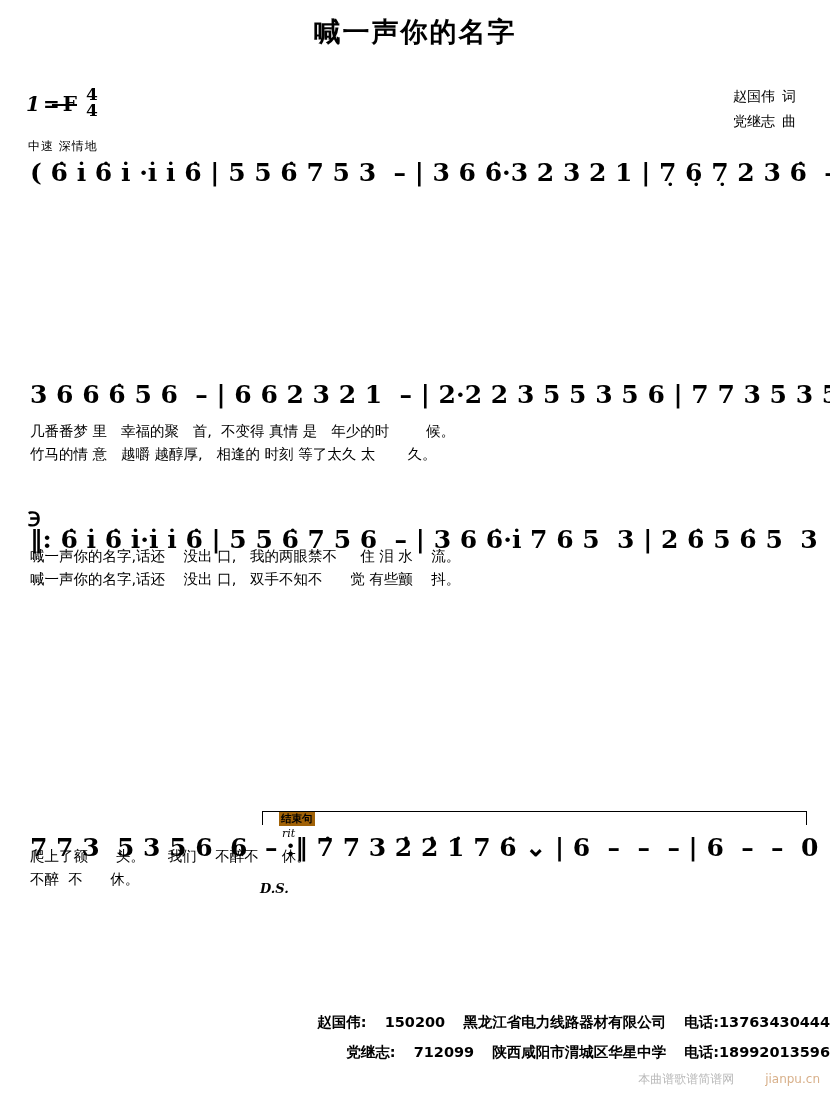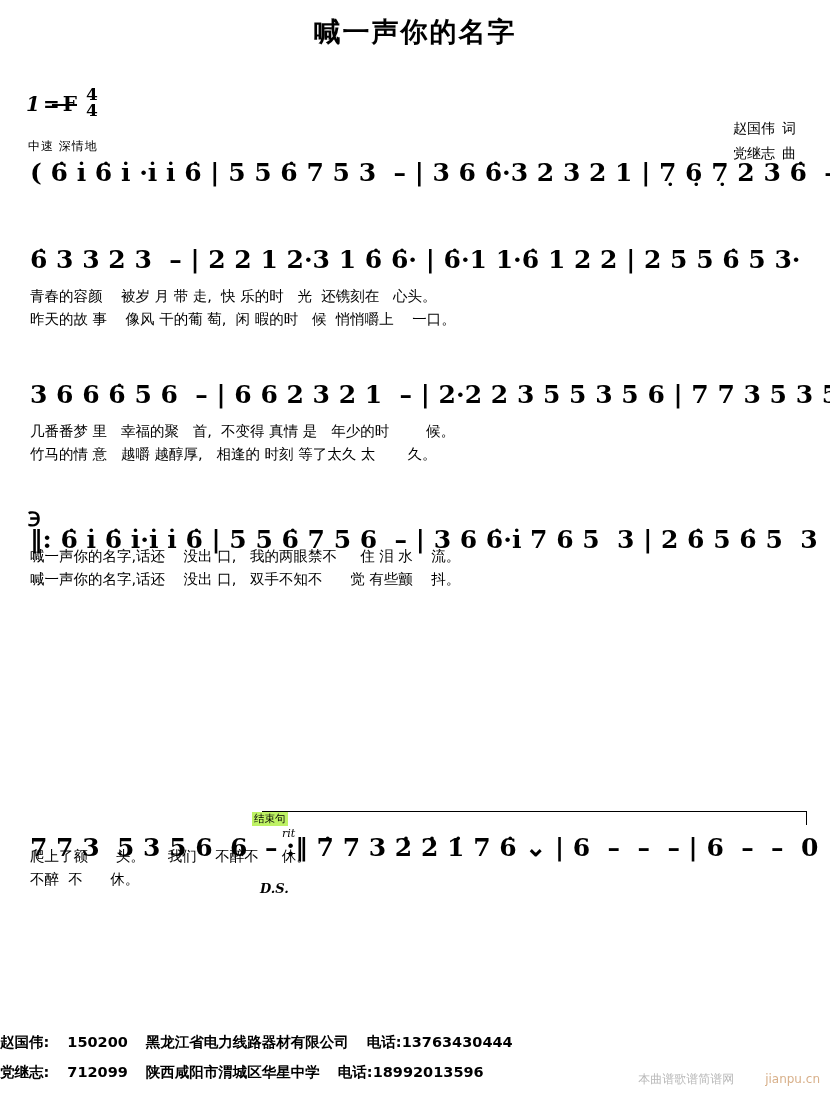--- a/index.html
+++ b/index.html
@@ -62,21 +62,20 @@
   .meter .den { display:block; }
 
   .credits {
     position: absolute;
     right: 34px;
     top: 84px;
     font-family: "DejaVu Sans", sans-serif;
     font-size: 14px;
     line-height: 1.75;
     text-align: center;
-    margin-top: 32px;
   }
   .credits .role { margin-left: 7px; }
 
   .tempo {
     position: absolute;
     left: 28px;
     top: 138px;
     font-family: "DejaVu Sans", sans-serif;
     font-size: 12px;
     font-weight: normal;
@@ -142,26 +141,25 @@
     border-left: 1.4px solid #000;
     border-right: 1.4px solid #000;
     box-sizing: border-box;
   }
 
   
   .footer {
     position: absolute;
     left: 0;
     width: 830px;
-    text-align: left;
+    text-align: right;
     font-family: "DejaVu Sans", sans-serif;
     font-size: 14.5px;
     font-weight: bold;
     line-height: 2.0;
-    margin-top: 20px;
   }
   .footer .gap { display:inline-block; width: 18px; }
   .watermark {
     position: absolute;
     right: 10px;
     bottom: 6px;
     font-family: "DejaVu Sans", sans-serif;
     font-size: 12px;
     color: #b9b9b9;
   }
@@ -193,43 +191,38 @@
       <span>党继志</span><span class="role">曲</span>
     </div>
   </div>
 
   <div class="tempo">中速 深情地</div>
 
   <div class="system" style="top:158px;">
     <div class="notes">( 6̇ i̇ 6̇ i̇ ·i̇ i̇ 6̇ | 5 5 6̇ 7 5 3  – | 3 6 6̇·3 2 3 2 1 | 7̣ 6̣ 7̣ 2 3 6̇  – )</div>
   </div>
 
-  <div class="system" style="top:245px;">
-    <div class="notes">6̇ 3 3 2 3  – | 2 2 1 2·3 1 6̇ 6̇· | 6̇·1 1·6̇ 1 2 2 | 2 5 5 6̇ 5 3·</div>
-    <div class="lyricline">青春的容颜    被岁 月 带 走,  快 乐的时   光  还镌刻在   心头。</div>
-    <div class="lyricline">昨天的故 事    像风 干的葡 萄,  闲 暇的时   候  悄悄嚼上    一口。</div>
-  </div>
 
   <div class="system" style="top:380px;">
     <div class="notes">3 6 6 6̇ 5 6  – | 6 6 2 3 2 1  – | 2·2 2 3 5 5 3 5 6 | 7 7 3 5 3 5 6 6̇  – :‖</div>
     <div class="lyricline">几番番梦 里   幸福的聚   首,  不变得 真情 是   年少的时        候。</div>
     <div class="lyricline">竹马的情 意   越嚼 越醇厚,   相逢的 时刻 等了太久 太       久。</div>
   </div>
 
   <div class="system" style="top:505px;">
     <div class="mark seg-sign" style="left:28px;top:0px;">℈</div>
     <div class="notes" style="padding-top:20px;">‖: 6̇ i̇ 6̇ i̇·i̇ i̇ 6̇ | 5 5 6̇ 7 5 6  – | 3 6 6̇·i̇ 7 6 5  3 | 2 6̇ 5 6̇ 5  3  – |</div>
     <div class="lyricline">喊一声你的名字,话还    没出 口,   我的两眼禁不     住 泪 水    流。</div>
     <div class="lyricline">喊一声你的名字,话还    没出 口,   双手不知不      觉 有些颤    抖。</div>
   </div>
 
 
   <div class="system" style="top:805px;">
     <div class="bracket-top" style="left:262px;top:6px;width:545px;height:14px;border-bottom:none;"></div>
-    <div class="endlabel" style="left:252px;top:7px;background:#bef264;padding:0 2px;">结束句</div>
+    <div class="endlabel" style="left:279px;top:7px;background:#a16207;padding:0 2px;font-weight:bold;">结束句</div>
     <div class="mark ritmark" style="left:282px;top:22px;">rit</div>
     <div class="notes" style="padding-top:28px;">7 7 3  5 3 5 6  6  – :‖ 7̇ 7 3 2̇ 2̇ 1̇ 7 6̇ ⌄ | 6  –  –  – | 6  –  –  0 ‖</div>
     <div class="mark dsmark" style="left:260px;top:76px;">D.S.</div>
     <div class="lyricline">爬上了额      头。     我们    不醉不     休。</div>
     <div class="lyricline">不醉  不      休。</div>
   </div>
 
   <div class="footer" style="top:1008px;">
     <span>赵国伟:</span><span class="gap"></span><span>150200</span><span class="gap"></span><span>黑龙江省电力线路器材有限公司</span><span class="gap"></span><span>电话:</span><span>13763430444</span>
   </div>

